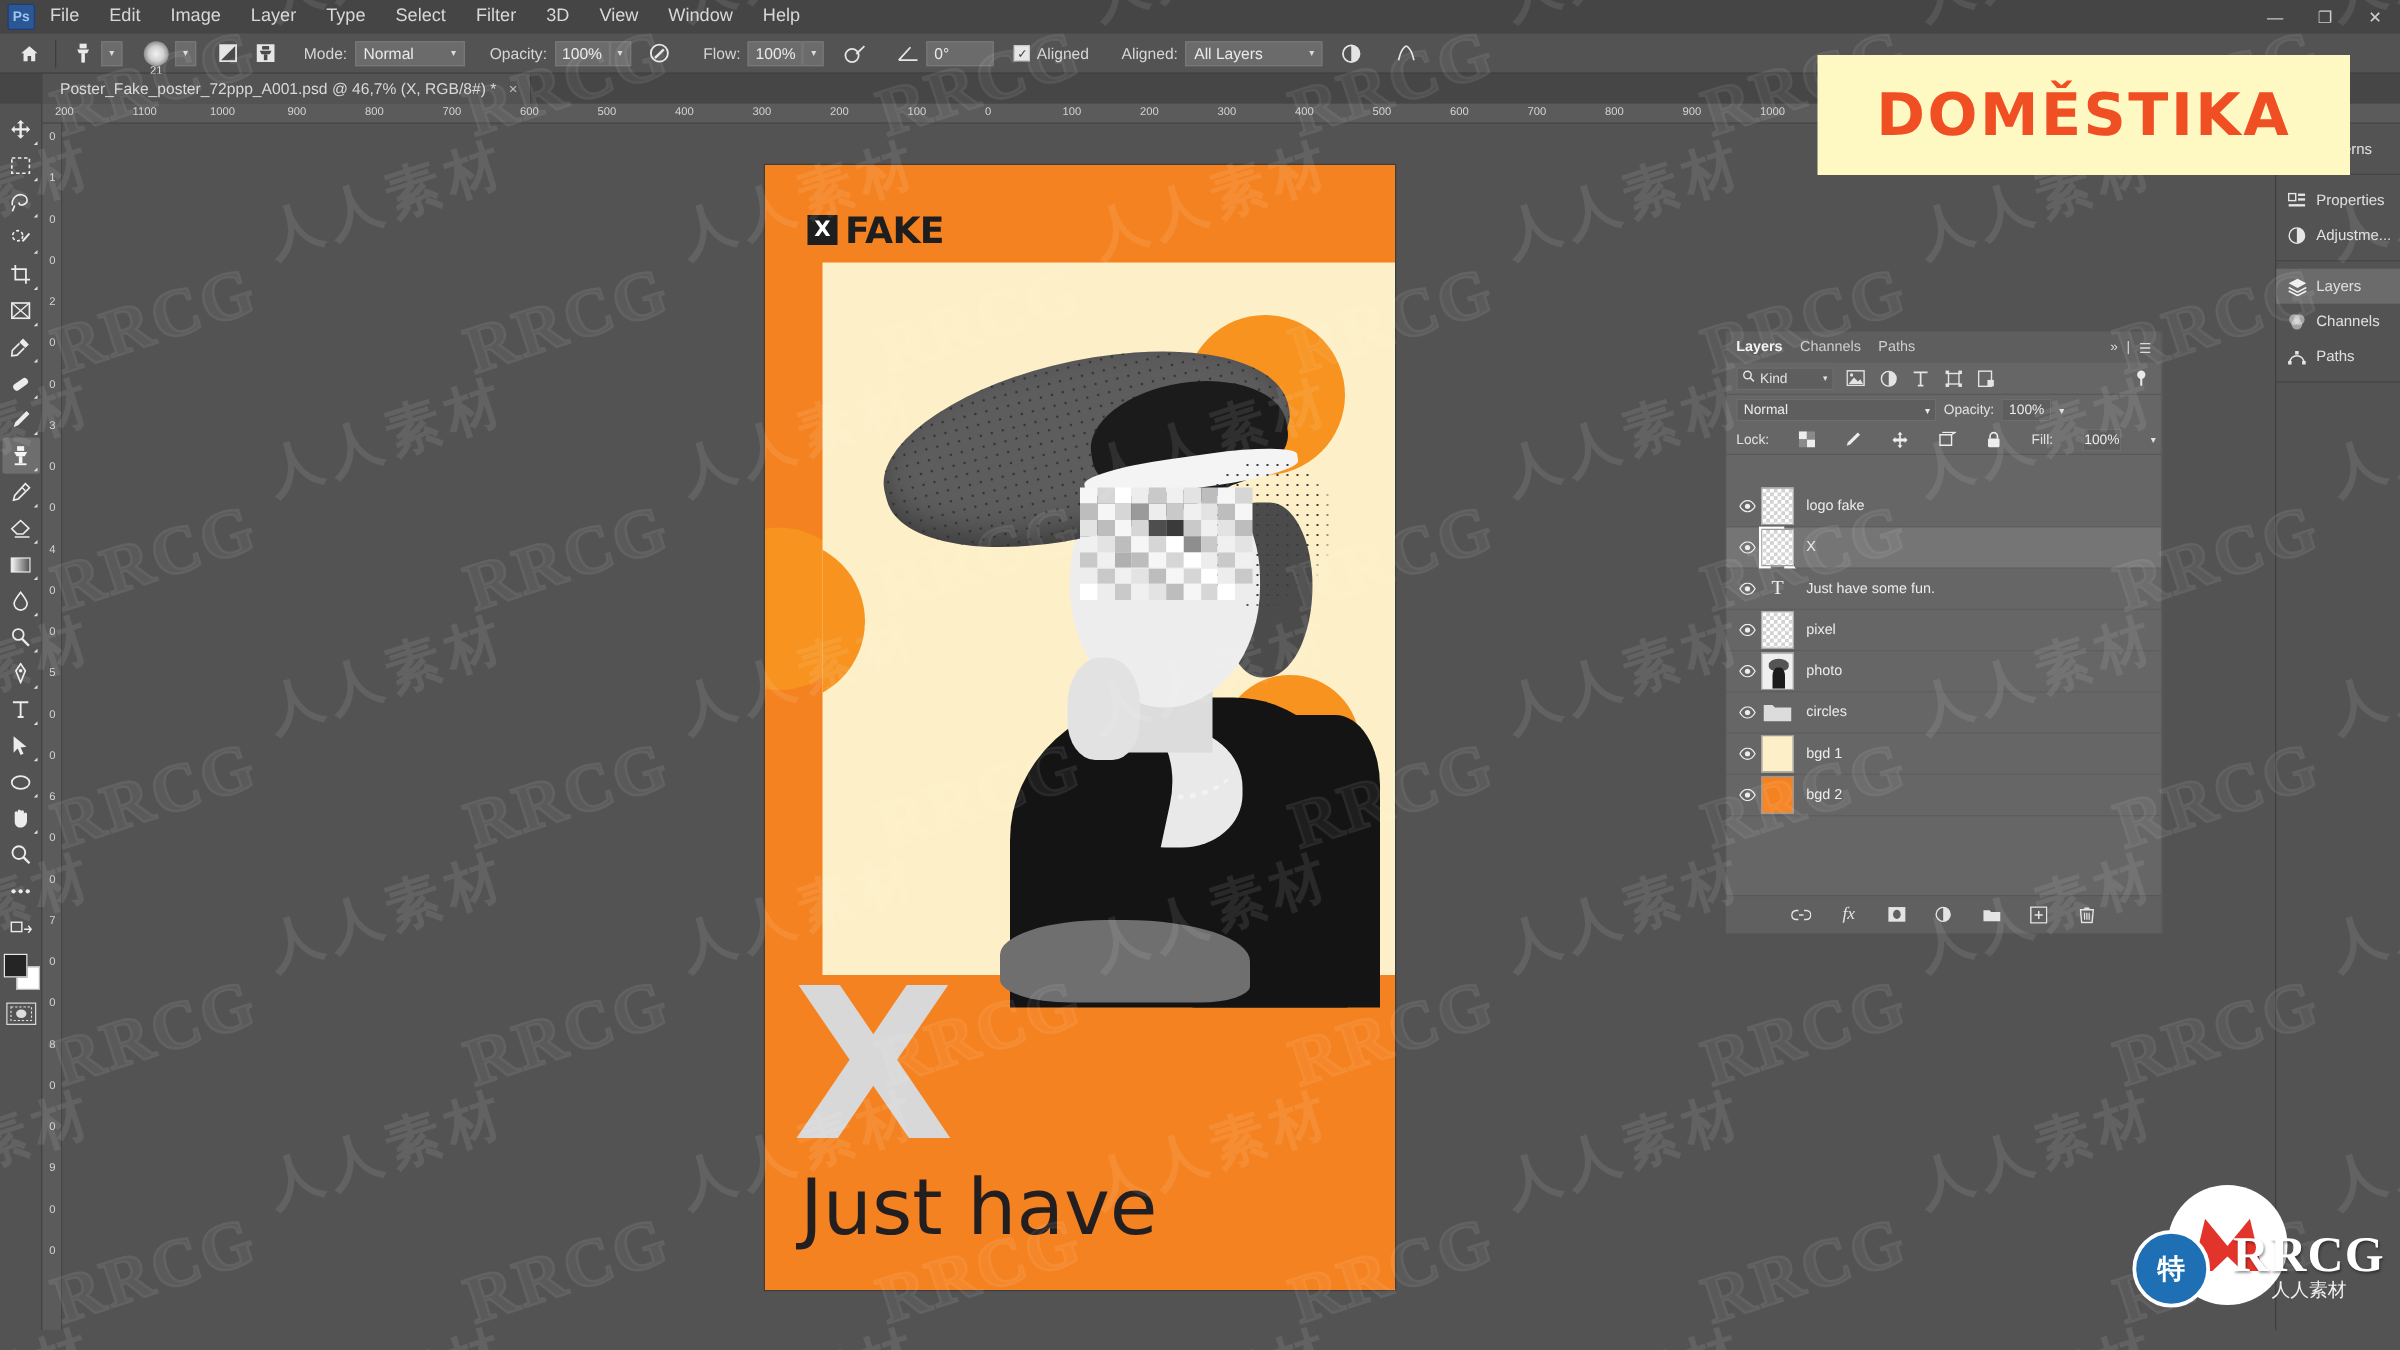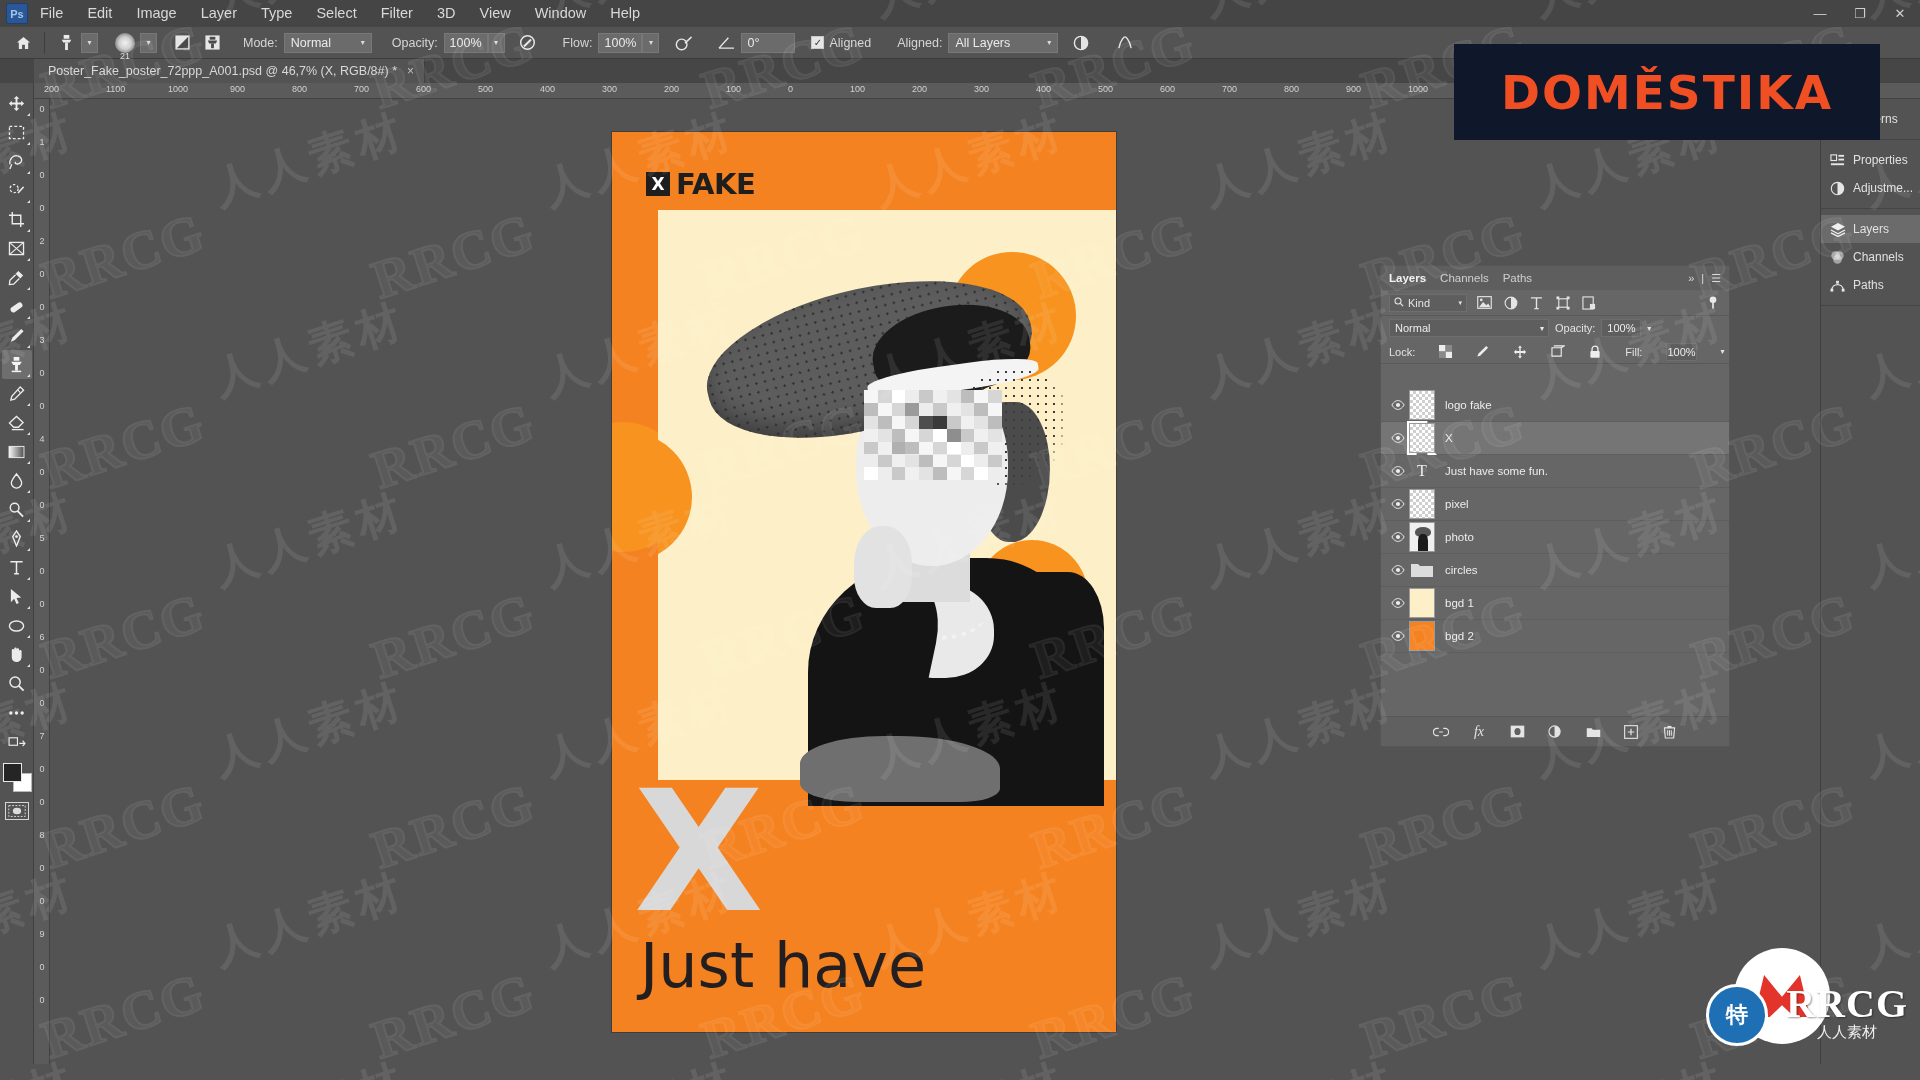--- a/index.html
+++ b/index.html
@@ -154,21 +154,21 @@
   .st-dim { color:#e0e0e0; font-size:10.5px; }
   .st-arrow { color:#dcdcdc; font-size:9px; margin-left:36px; }
 
   
   .subs { position:absolute; left:0; bottom:18px; width:1920px; text-align:center; pointer-events:none; }
   .sub-line { font-family:"Liberation Serif", serif; color:#ffffff; font-size:34px; line-height:1.28; font-weight:bold;
               text-shadow: 2px 2px 0 #262626, -2px 2px 0 #262626, 2px -2px 0 #262626, -2px -2px 0 #262626,
                            0 2px 0 #262626, 2px 0 0 #262626, 0 -2px 0 #262626, -2px 0 0 #262626; }
 
   
-  .domestika { position:absolute; left:1454px; top:44px; width:426px; height:96px; background:#0f172a;
+  .domestika { position:absolute; left:1454px; top:44px; width:426px; height:96px; background:#fef9c3;
                display:flex; align-items:center; justify-content:center; }
   .dm-text { color:#f04e23; font-size:47px; font-weight:bold; letter-spacing:2px; font-family:"DejaVu Sans", sans-serif; }
 
   
   .rrcg { position:absolute; right:12px; bottom:28px; width:200px; height:96px; }
   .rr-circle { position:absolute; right:78px; bottom:8px; width:96px; height:96px; border-radius:50%; background:#ffffff;
                display:flex; align-items:center; justify-content:center; }
   .rr-m { width:56px; height:42px; background:#e3342b;
           clip-path: polygon(0 100%, 18% 0, 50% 52%, 82% 0, 100% 100%, 72% 100%, 50% 72%, 28% 100%); }
   .rr-right { position:absolute; right:0; bottom:10px; text-align:center; }

